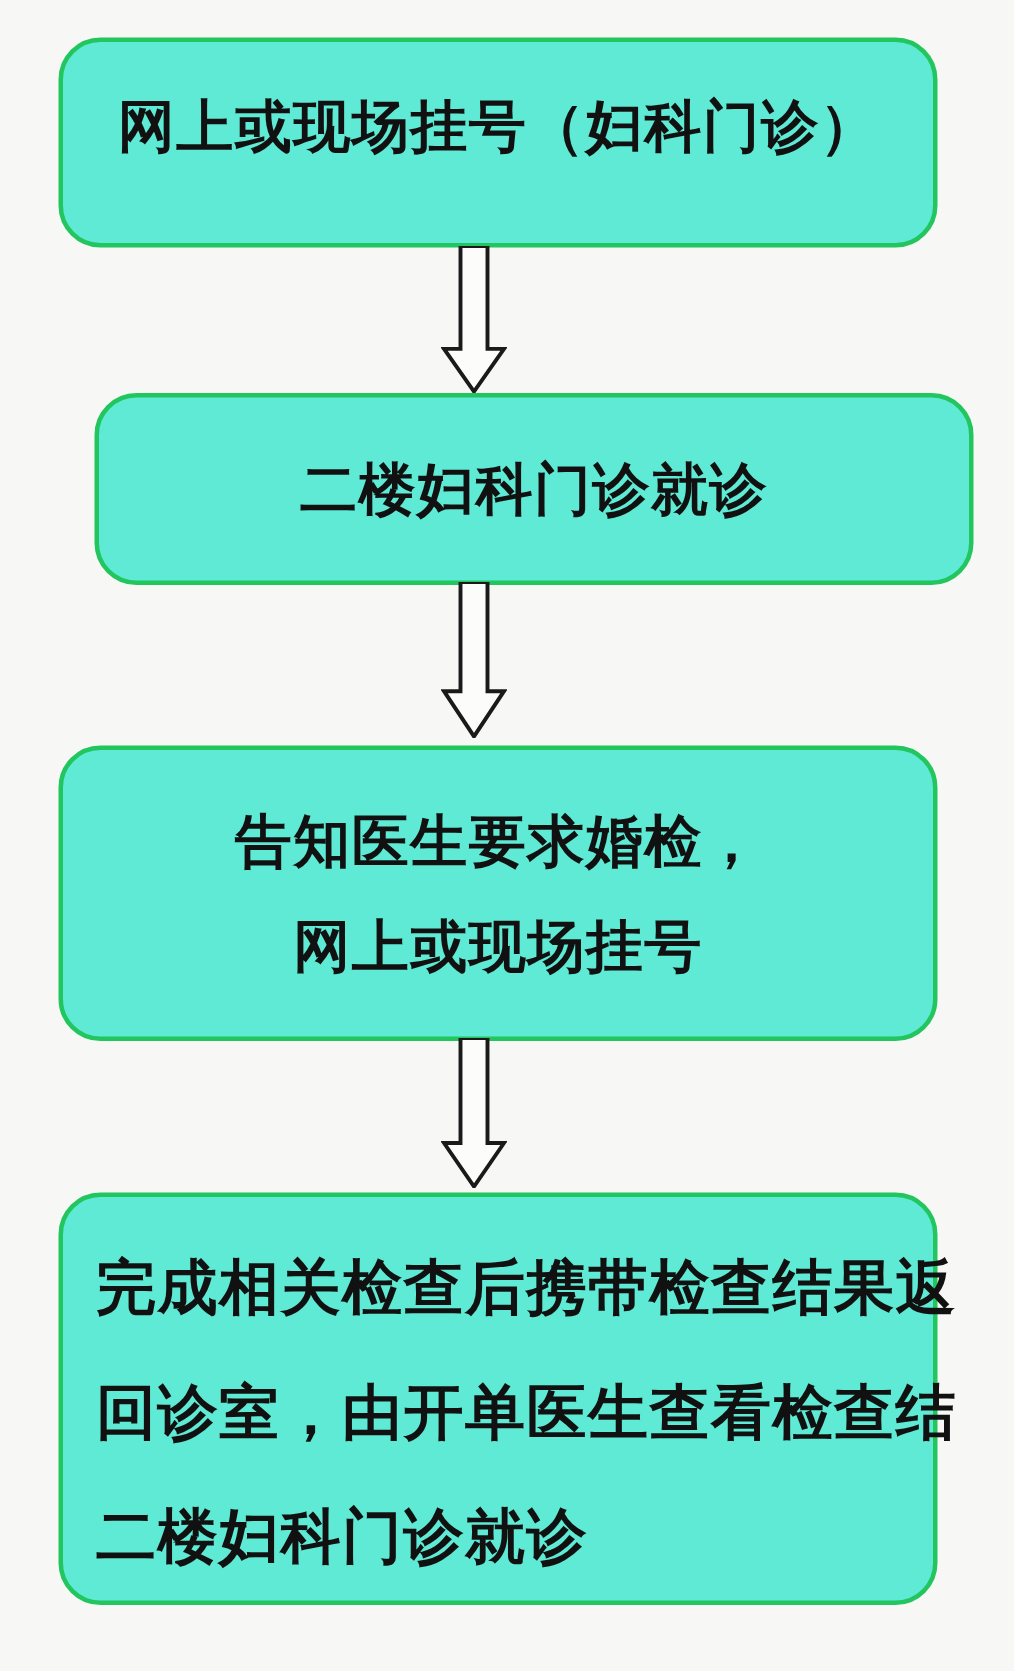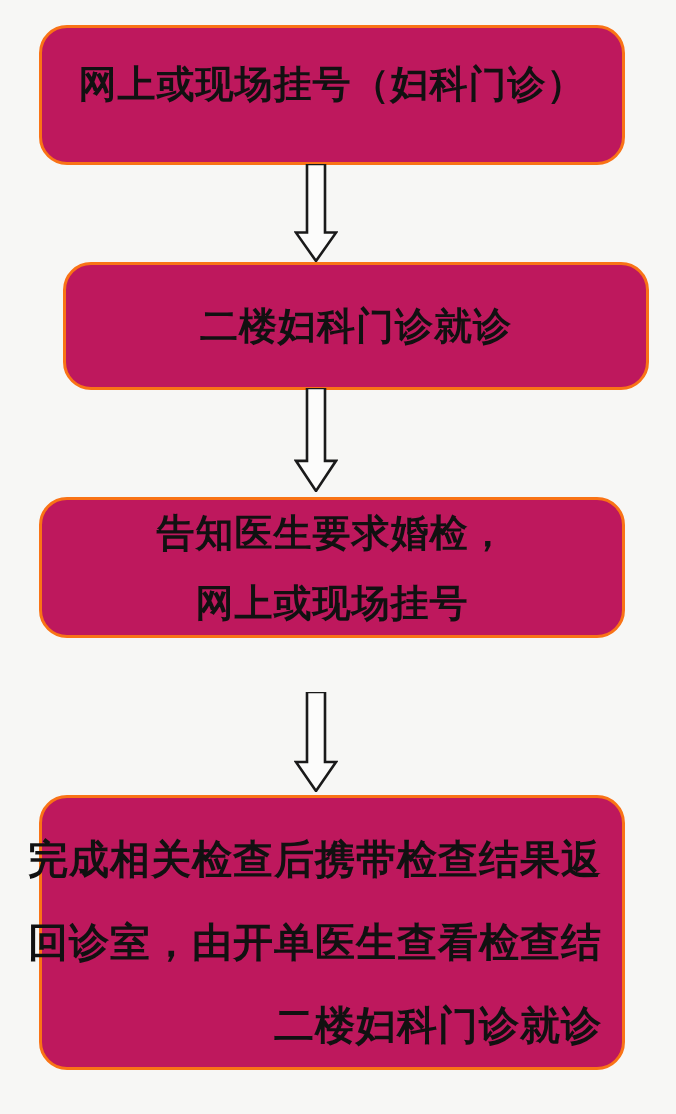--- a/index.html
+++ b/index.html
@@ -10,40 +10,40 @@
   }
   .canvas {
     position: relative;
     width: 676px; height: 1114px;
     overflow: hidden;
   }
   .node {
     position: absolute;
     left: 39px; width: 586px;
     box-sizing: border-box;
-    background: #be185d;
-    border: 3px solid #f97316;
+    background: #5eead4;
+    border: 3px solid #22c55e;
     border-radius: 28px;
     color: #111111;
     font-weight: bold;
     font-size: 38px;
     letter-spacing: 1px;
     display: flex;
     flex-direction: column;
     align-items: center;
     justify-content: center;
   }
   .node .line { white-space: nowrap; line-height: 1.1; }
   .node1 { top: 25px;  height: 140px; padding-bottom: 22px; }
   .node2 { top: 262px; height: 128px; margin-left: 24px; }
-  .node3 { top: 497px; height: 141px; gap: 28px; }
+  .node3 { top: 497px; height: 197px; gap: 28px; }
   .node4 {
     top: 795px; height: 275px;
     font-size: 40px;
-    align-items: flex-end;
+    align-items: flex-start;
     padding: 18px 20px 0 22px;
     gap: 39px;
   }
   .arrow {
     position: absolute;
     left: 294px; width: 44px;
     display: block;
   }
   .arrow1 { top: 164px; height: 98px; }
   .arrow2 { top: 388px; height: 104px; }

